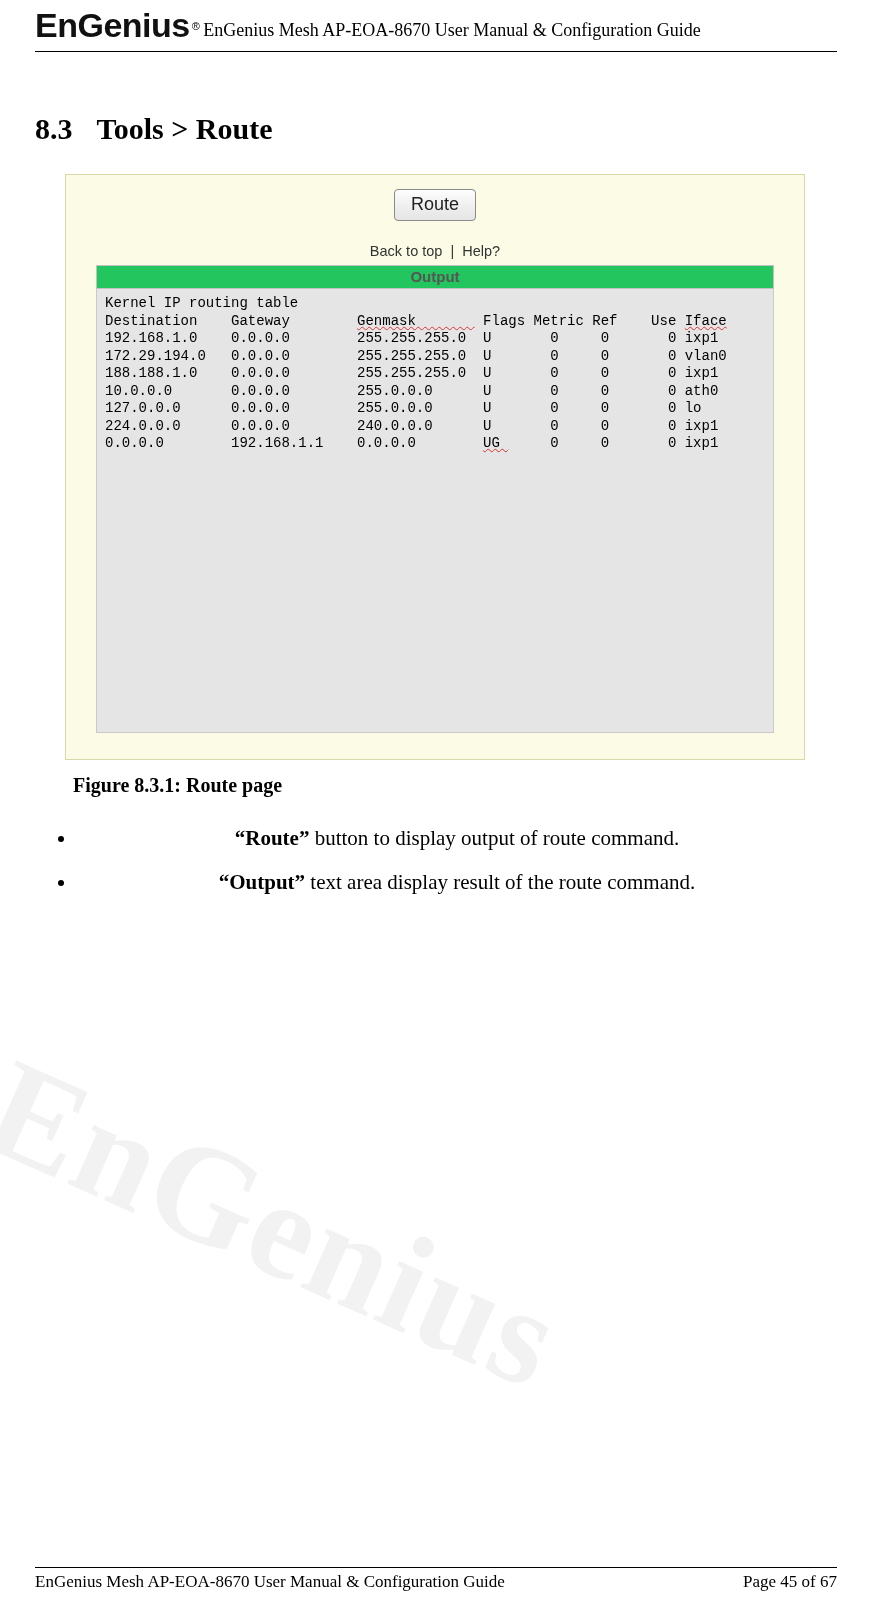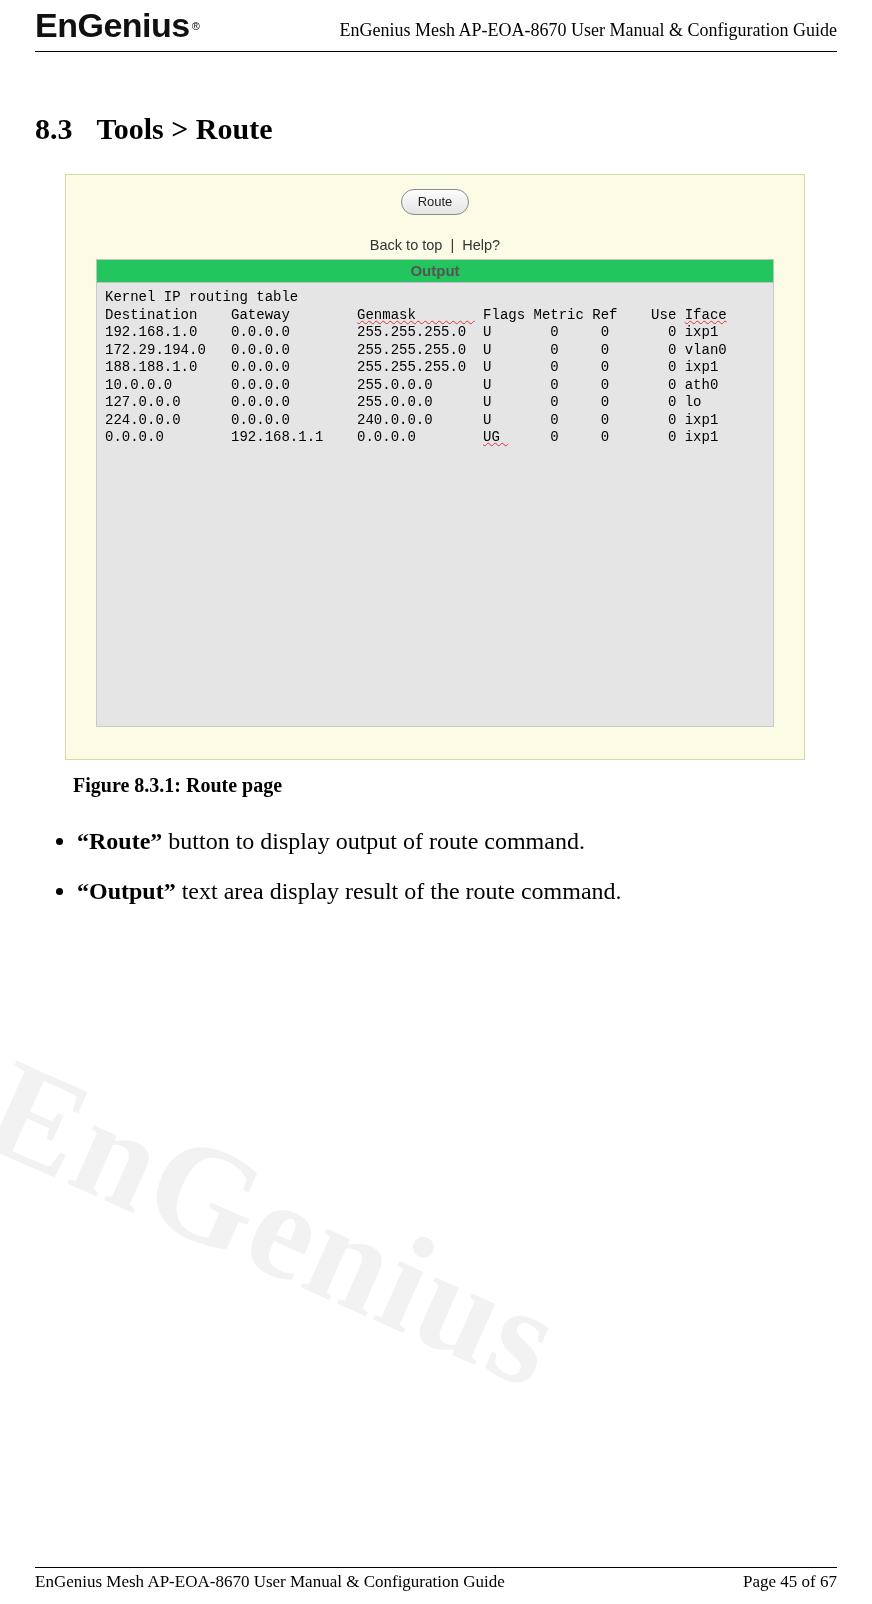--- a/index.html
+++ b/index.html
@@ -14,21 +14,20 @@
     height: 1604px;
     position: relative;
     margin: 0 auto;
     background: #fff;
     padding: 0 35px;
   }
   
   .hdr {
     display: flex;
     align-items: flex-end;
-    justify-content: space-between;
     padding-top: 6px;
     padding-bottom: 6px;
     border-bottom: 1.5px solid #000;
   }
   .logo {
     display: flex;
     align-items: center;
     font-family: Arial, Helvetica, sans-serif;
     letter-spacing: -0.5px;
   }
@@ -70,24 +69,24 @@
     height: 586px;
   }
   .route-btn-wrap {
     width: 100%;
     text-align: center;
     padding-top: 14px;
   }
   .route-btn {
     display: inline-block;
     font-family: Arial, sans-serif;
-    font-size: 13px;
+    font-size: 18px;
     padding: 4px 16px 5px;
     border: 1px solid #8a8a8a;
-    border-radius: 13px;
+    border-radius: 4px;
     background: linear-gradient(#fdfdfd, #e4e4e4);
     color: #222;
     box-shadow: 0 1px 0 #fff inset;
   }
   .sub-links {
     text-align: center;
     font-family: Arial, sans-serif;
     font-size: 14.5px;
     color: #333;
     margin-top: 22px;
@@ -134,23 +133,24 @@
   .para2 {
     font-size: 21px;
     line-height: 1.9;
     margin: 0 0 6px 0;
   }
   ul.params {
     margin: 0 0 0 18px;
     padding: 0 0 0 24px;
   }
   ul.params li {
-    font-size: 24px;
+    font-size: 21px;
     line-height: 2.0;
     margin-bottom: 2px;
+    text-align: center;
   }
   ul.params li b { font-weight: 700; }
 
   
   .watermark {
     position: absolute;
     left: -30px;
     bottom: 300px;
     transform: rotate(24deg);
     font-family: "Times New Roman", serif;

